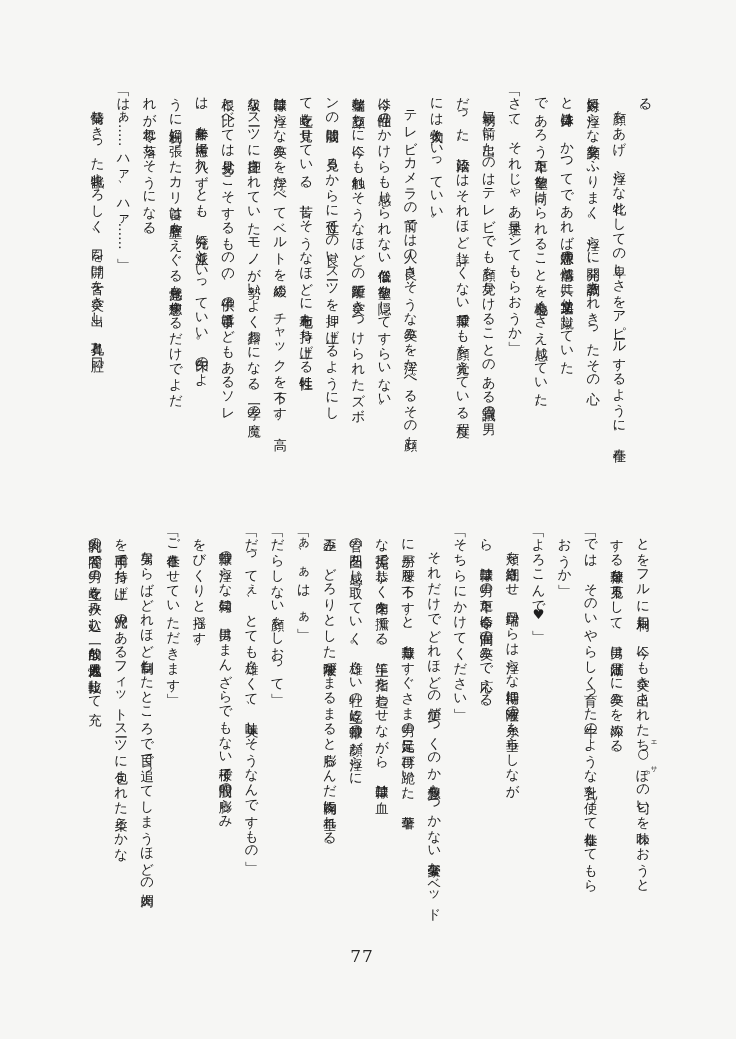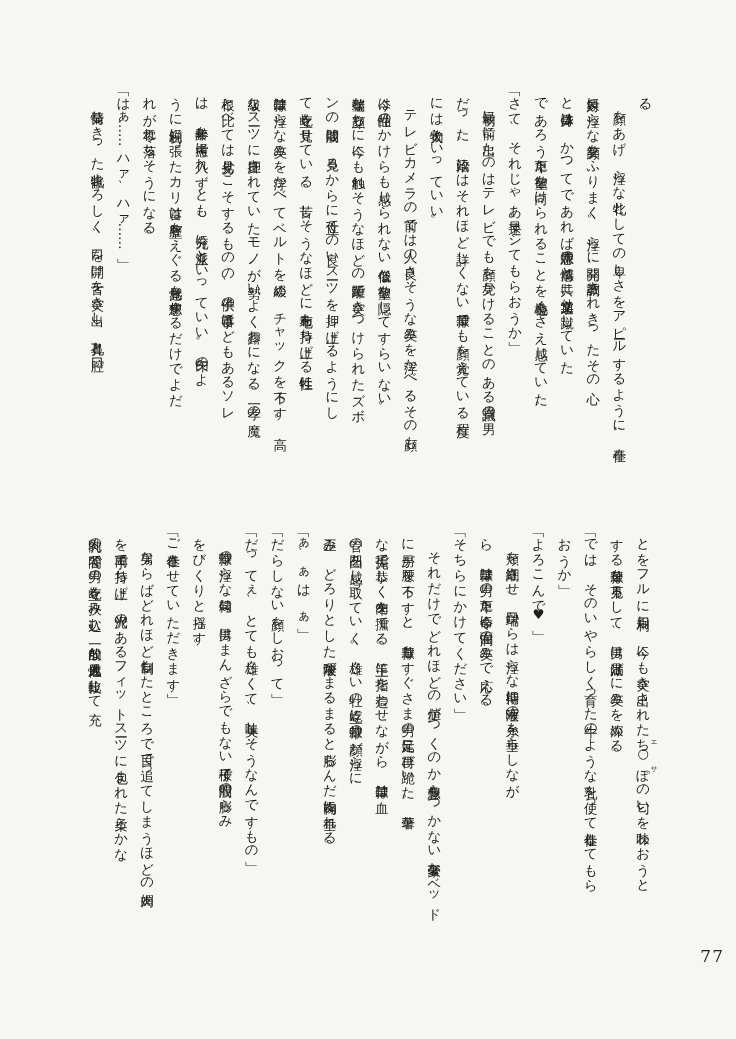--- a/index.html
+++ b/index.html
@@ -36,21 +36,21 @@
   ruby { ruby-position: over; }
   rt {
     font-size: 6.5px;
     letter-spacing: 0;
     color: #2a2a2a;
   }
   .page-number {
     position: absolute;
     left: 0; right: 12px;
     top: 946px;
-    text-align: right;
+    text-align: center;
     font-size: 17px;
     letter-spacing: 1px;
     color: #262626;
   }
 </style>
 </head>
 <body>
 
 <div class="page">
   <div class="vblock vblock-top">

